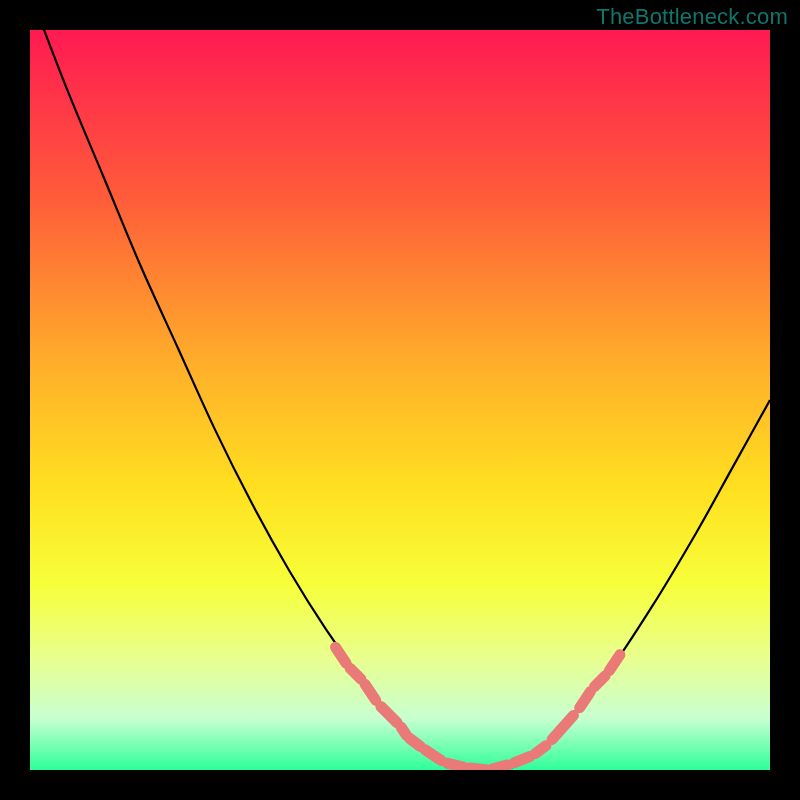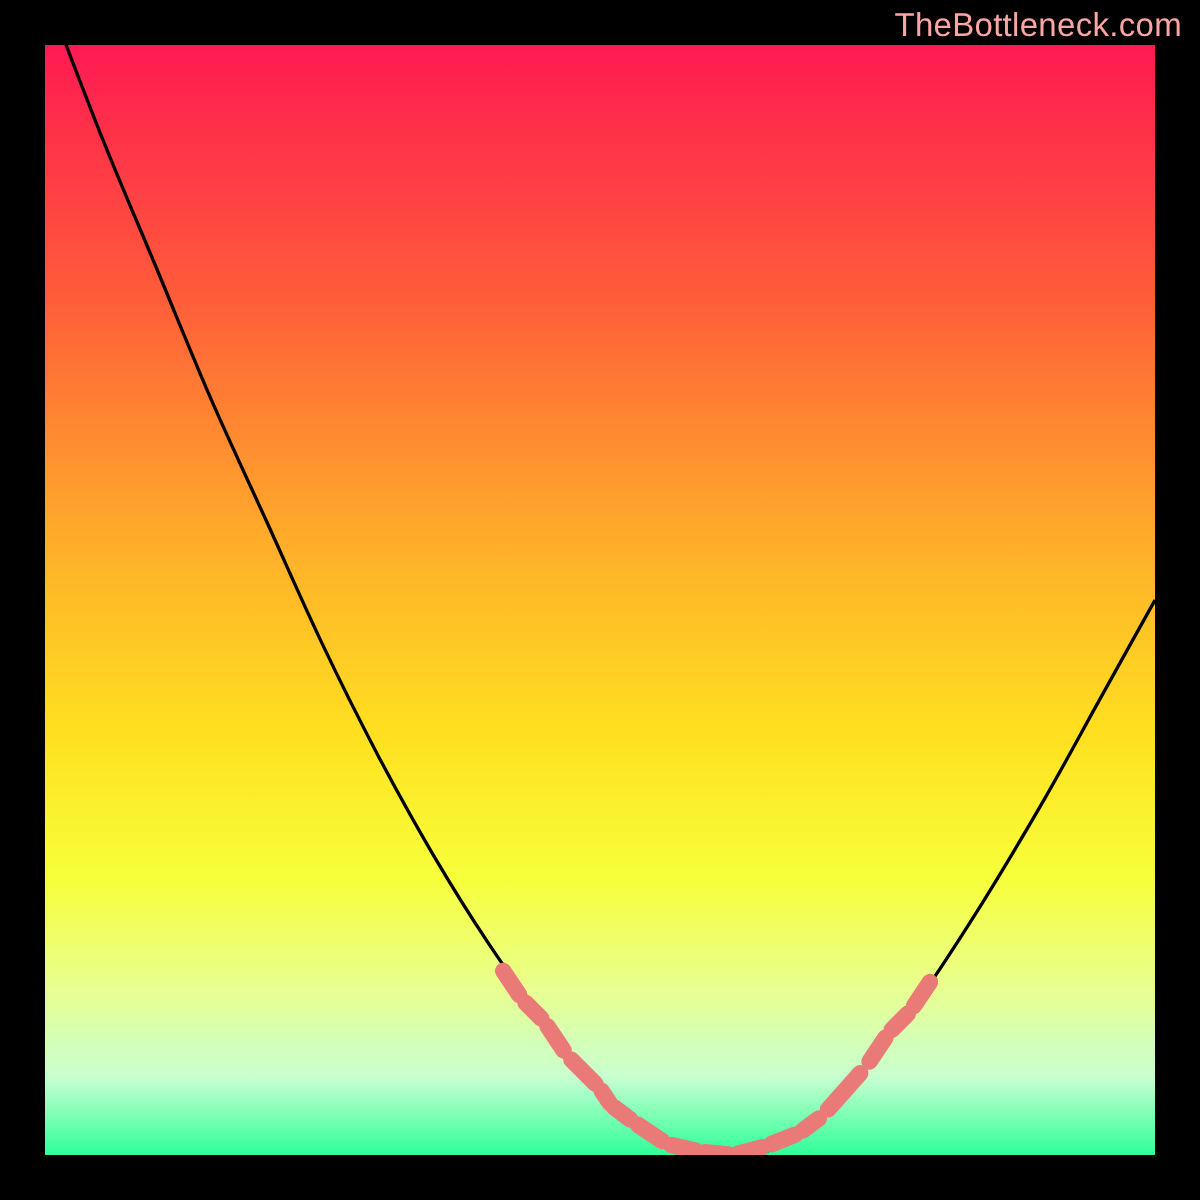--- a/index.html
+++ b/index.html
@@ -9,21 +9,21 @@
     width: 800px;
     height: 800px;
     overflow: hidden;
     position: relative;
     font-family: Arial, Helvetica, sans-serif;
   }
   .watermark {
     position: absolute;
     top: 4px;
     right: 12px;
-    color: #fca5a5;
+    color: #0f766e;
     font-size: 22px;
     font-weight: 400;
     letter-spacing: 0.2px;
     z-index: 10;
   }
   .plot-container {
     position: absolute;
     left: 30px;
     top: 30px;
     width: 740px;

